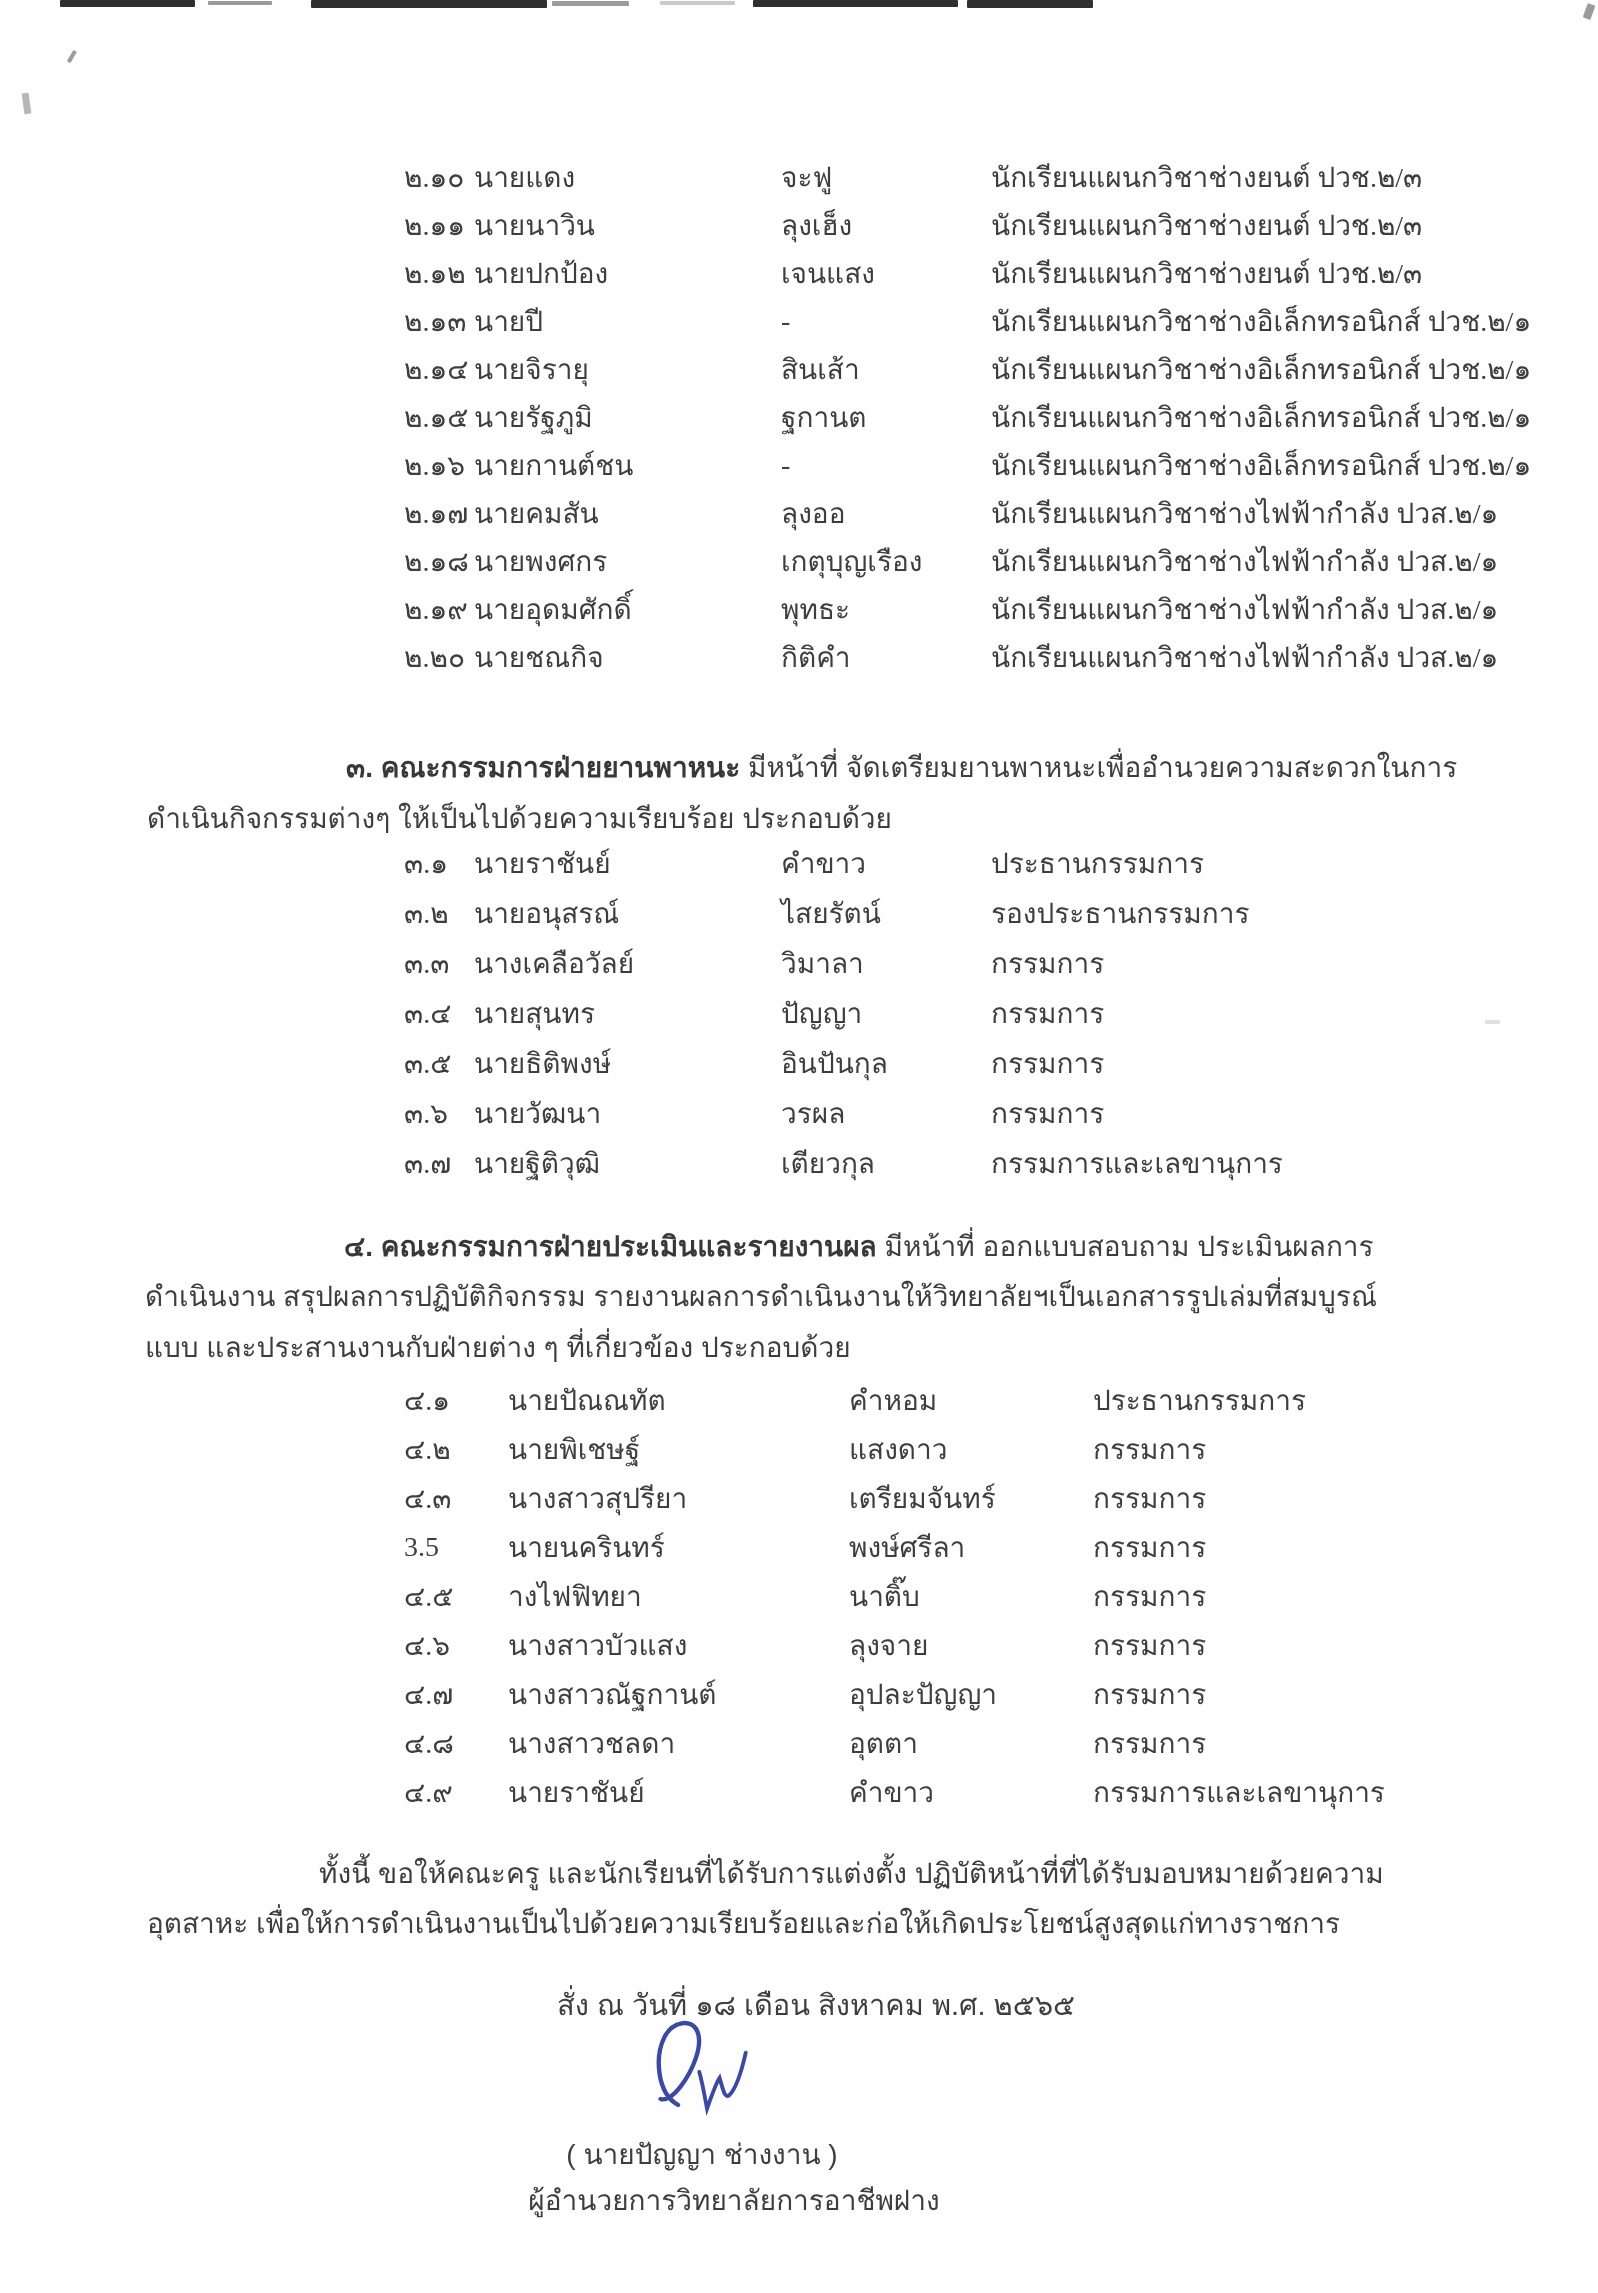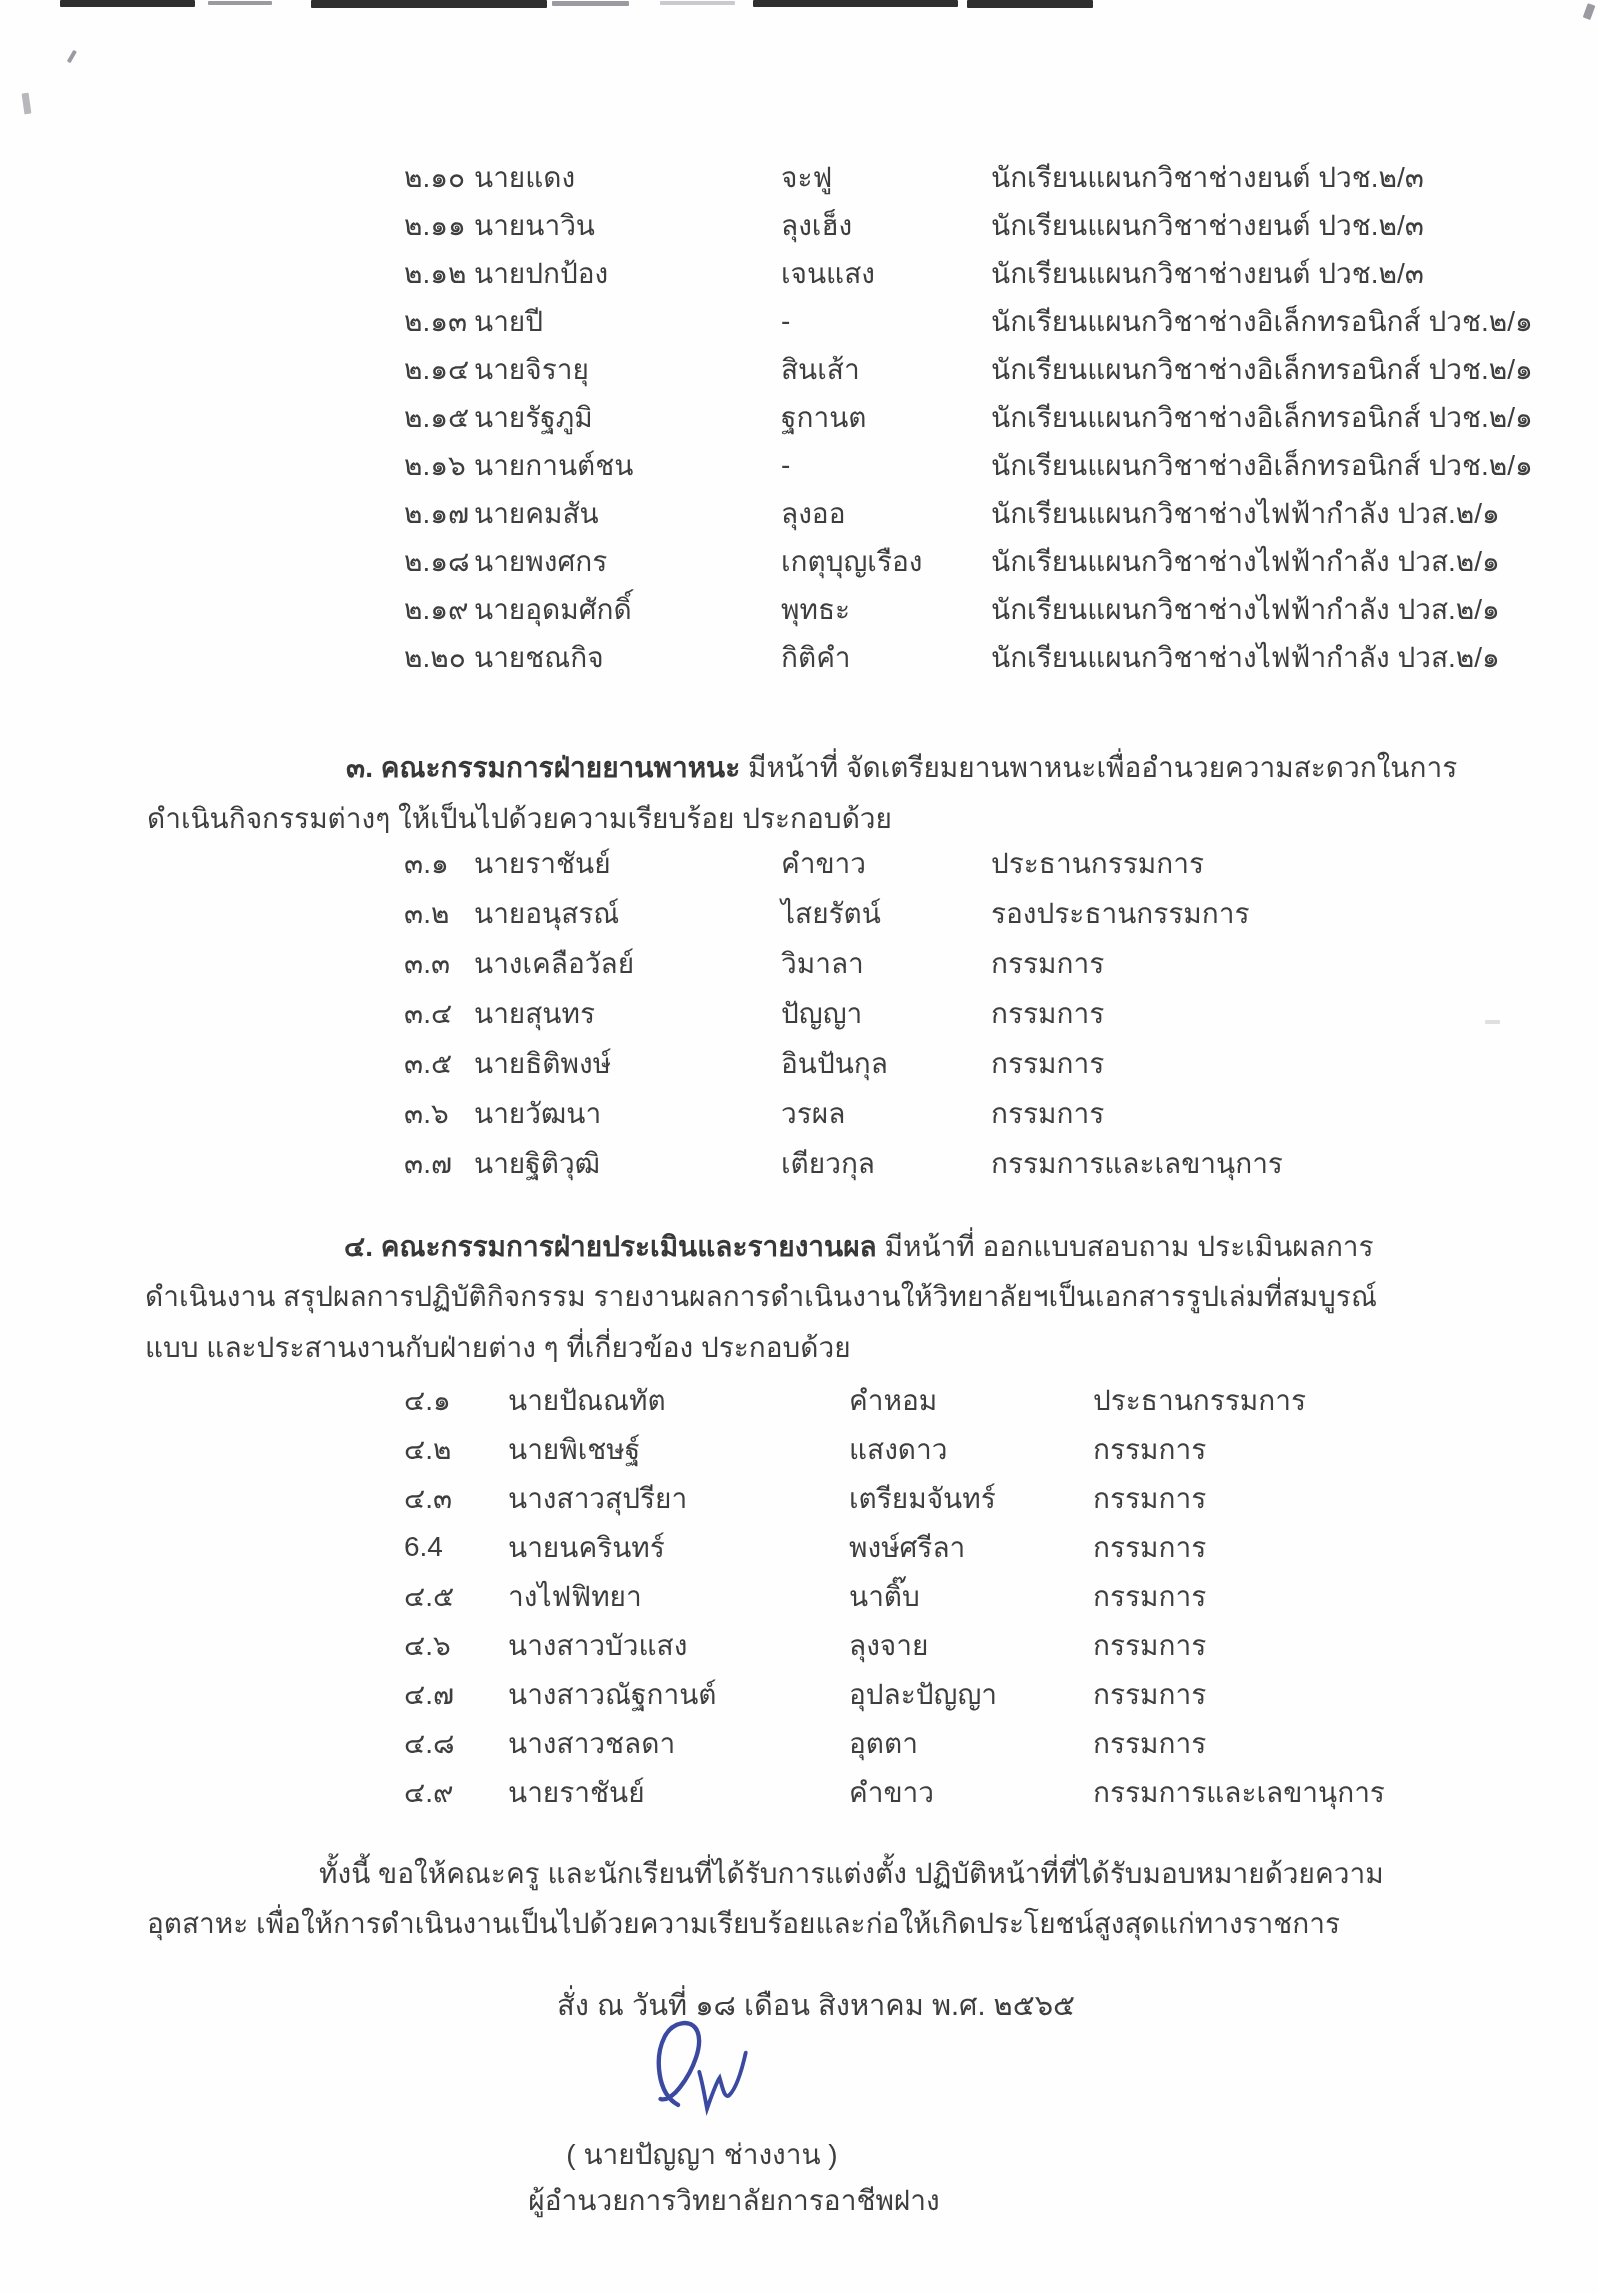--- a/index.html
+++ b/index.html
@@ -11,21 +11,21 @@
     overflow:hidden;
     font-family:"Liberation Sans","DejaVu Sans",sans-serif;
     color:#3e3e3e;
     font-size:28px;
   }
   
   .art{position:absolute;background:#2f2f2f;border-radius:1px;}
   .art.light{background:#9a9aa0;}
   .art.faint{background:#c9c9ce;}
   
-  .roster{position:absolute;left:404px;}
+  .roster{position:absolute;left:404px;font-family:Liberation Serif, serif;}
   .roster .row{
     display:grid;
     grid-template-columns:70px 307px 210px auto;
     align-items:center;
     white-space:nowrap;
   }
   .s2 .row{height:48px;}
   .s3 .row{height:50px;}
   .s4 .row{height:49px;gap:34px;}
   .para-line{position:absolute;white-space:nowrap;}
@@ -189,21 +189,21 @@
         <span>แสงดาว</span>
         <span>กรรมการ</span>
       </div>
     <div class="row">
         <span>๔.๓</span>
         <span>นางสาวสุปรียา</span>
         <span>เตรียมจันทร์</span>
         <span>กรรมการ</span>
       </div>
     <div class="row">
-        <span>6.4</span>
+        <span>3.5</span>
         <span>นายนครินทร์</span>
         <span>พงษ์ศรีลา</span>
         <span>กรรมการ</span>
       </div>
     <div class="row">
         <span>๔.๕</span>
         <span>างไฟฟิทยา</span>
         <span>นาติ๊บ</span>
         <span>กรรมการ</span>
       </div>

